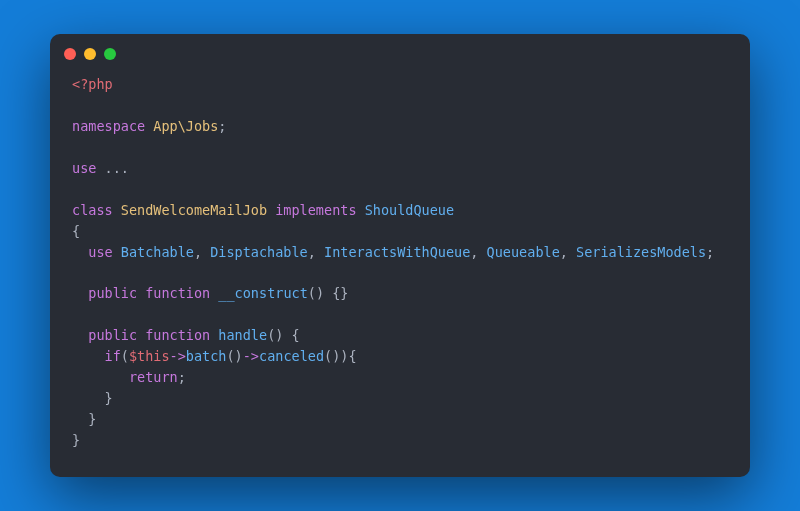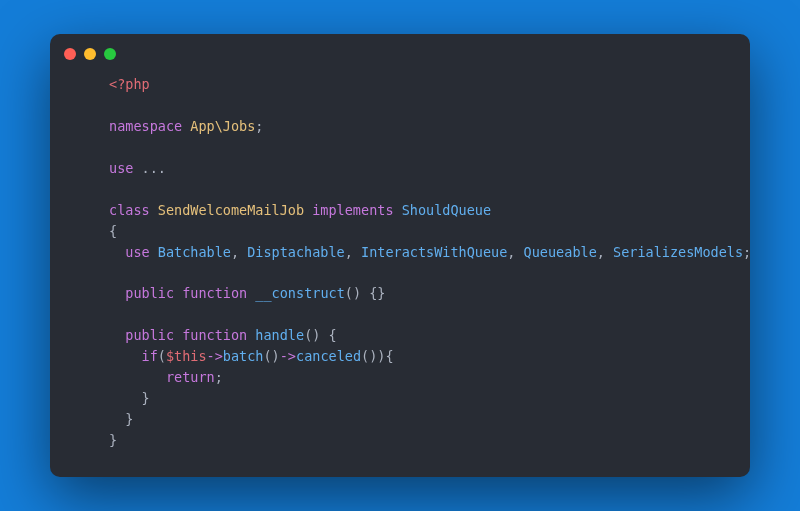--- a/index.html
+++ b/index.html
@@ -25,21 +25,20 @@
   .dot.red{background:#ff5f56;}
   .dot.yellow{background:#ffbd2e;}
   .dot.green{background:#27c93f;}
   .code {
     font-family:"Menlo","Monaco","Consolas",monospace;
     font-size:13.5px;
     line-height:1.55;
     padding:8px 22px 26px 22px;
     color:#d7dae0;
     white-space:pre;
-    margin-left:37px;
   }
   .k-tag{color:#e06c75;}
   .k-purple{color:#c678dd;}
   .k-type{color:#e5c07b;}
   .k-str{color:#61afef;}
   .k-func{color:#61afef;}
   .k-punc{color:#abb2bf;}
   .k-op{color:#c678dd;}
   .k-var{color:#e06c75;}
 </style>

